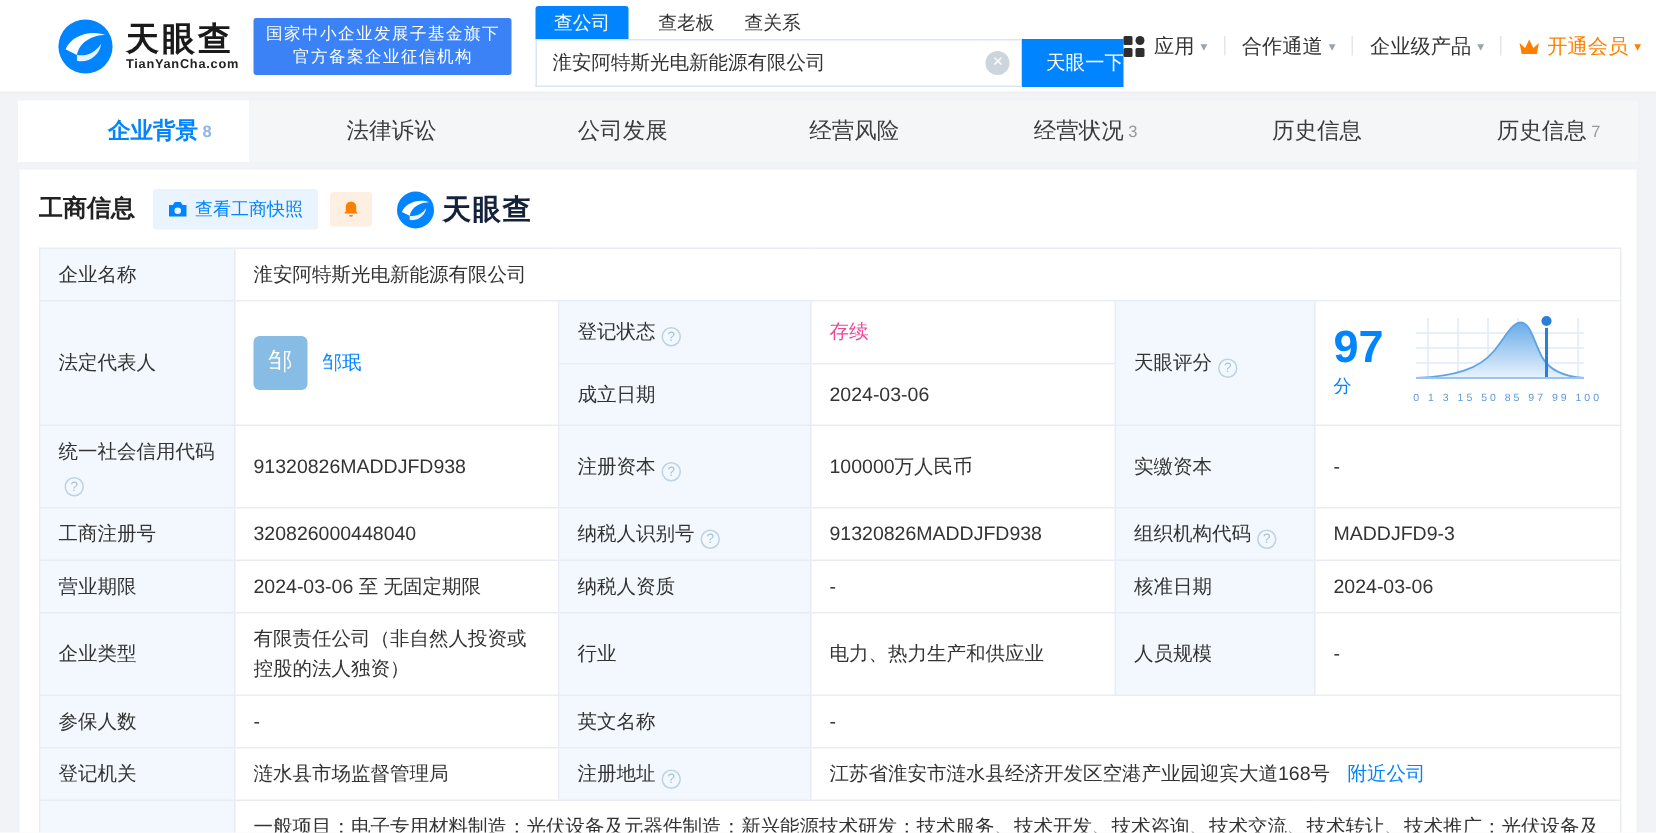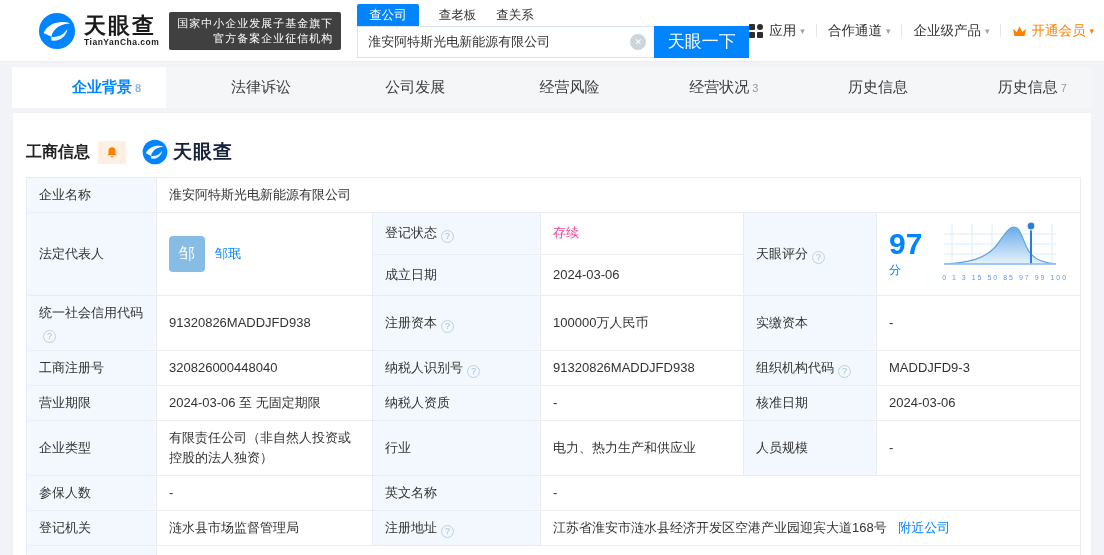--- a/index.html
+++ b/index.html
@@ -4,31 +4,31 @@
 <style>
   * { margin:0; padding:0; box-sizing:border-box; }
   html,body { width:1104px; height:555px; overflow:hidden; }
   body { background:#f1f3f6; font-family:"Liberation Sans","DejaVu Sans",sans-serif; color:#333; }
 
   
   .hdr { height:62px; background:#fff; display:flex; align-items:center; padding:0 22px 0 38px; border-bottom:1px solid #efefef; }
   .logo { display:flex; align-items:center; gap:8px; }
   .logo-txt .cn { font-size:22px; font-weight:bold; color:#1a1a1a; letter-spacing:2px; line-height:22px; }
   .logo-txt .en { font-size:8.5px; font-weight:bold; color:#222; letter-spacing:.5px; }
-  .badge { margin-left:10px; background:#404040; color:#fff; font-size:11px; line-height:15px; padding:4px 8px; border-radius:2px; text-align:right; letter-spacing:1px; white-space:nowrap; }
+  .badge { margin-left:10px; background:#3b82f6; color:#fff; font-size:11px; line-height:15px; padding:4px 8px; border-radius:2px; text-align:center; letter-spacing:1px; white-space:nowrap; }
 
   .search { margin-left:16px; display:flex; flex-direction:column; justify-content:center; }
   .s-tabs { display:flex; gap:20px; font-size:12.5px; height:22px; }
   .s-tab { color:#333; cursor:pointer; padding:3px 0; }
   .s-tab.active { background:#0084ff; color:#fff; padding:3px 12px; border-radius:2px 2px 0 0; }
   .s-row { display:flex; width:392px; }
   .s-box { position:relative; flex:1; }
   .s-box input { width:100%; height:32px; border:1px solid #d9e5f0; border-right:none; padding:0 30px 0 10px; font-size:13px; color:#333; outline:none; font-family:inherit; }
   .s-clear { position:absolute; right:8px; top:8px; width:16px; height:16px; border-radius:50%; background:#ccd4dc; color:#fff; font-size:9px; display:flex; align-items:center; justify-content:center; cursor:pointer; }
-  .s-btn { width:95px; height:32px; background:#0084ff; color:#fff; border:none; font-size:17px; cursor:pointer; font-family:inherit; }
+  .s-btn { width:68px; height:32px; background:#0084ff; color:#fff; border:none; font-size:13px; cursor:pointer; font-family:inherit;text-align:right; }
 
   .nav { margin-left:auto; display:flex; align-items:center; font-size:13.5px; color:#333; }
   .nav-item { display:flex; align-items:center; gap:4px; cursor:pointer; white-space:nowrap; }
   .caret { color:#9aa4ad; font-size:9px; margin-top:1px; }
   .nav-sep { width:1px; height:13px; background:#e3e6ea; margin:0 11px; }
   .vip { color:#ff8000; font-weight:normal; }
   .vip .caret { color:#ff8000; }
   .grid-ic { display:grid; grid-template-columns:6px 6px; grid-template-rows:6px 6px; gap:2px; margin-right:2px; }
   .grid-ic i { background:#2e2e2e; border-radius:1px; }
   .grid-ic i:nth-child(2) { border-radius:50%; }
@@ -36,21 +36,21 @@
   
   .page { padding:5px 12px 0; }
   .tabbar { display:flex; background:#f5f6f8; height:41px; }
   .tab { flex:1; display:flex; align-items:center; justify-content:center; font-size:15px; color:#3c3c3c; cursor:pointer;padding-left:35px; }
   .tab sup { font-size:11px; color:#999; margin-left:3px; }
   .tab.active { background:#fff; color:#0084ff; font-weight:bold; }
   .tab.active sup { color:#8fb8e0; }
 
   
   .card { background:#fff; margin-top:4px; padding:13px 13px 0; border:1px solid #eef1f5; border-bottom:none; }
-  .sec-hd { display:flex; align-items:center;margin-top:13px; }
+  .sec-hd { display:flex; align-items:center; }
   .sec-title { font-size:16px; font-weight:bold; color:#222; }
   .snap-btn { margin-left:12px; display:flex; align-items:center; gap:5px; background:#e9f4fe; color:#0084ff; font-size:12px; padding:5px 10px; border-radius:2px; cursor:pointer; }
   .bell-btn { margin-left:8px; background:#fdefe2; padding:5px 8px; border-radius:2px; cursor:pointer; display:flex; align-items:center; }
   .export-btn { margin-left:auto; display:flex; align-items:center; gap:5px; border:1px solid #e2e6eb; background:#fff; color:#555; font-size:12px; padding:6px 12px; border-radius:2px; cursor:pointer; font-family:inherit; }
   .mini-logo { display:flex; align-items:center; gap:5px; margin-left:16px; }
   .mini-logo .t { font-size:19px; font-weight:bold; color:#15223b; letter-spacing:1px; }
 
   
   table { width:100%; border-collapse:collapse; table-layout:fixed; margin-top:12px; }
   td { border:1px solid #e9edf3; font-size:13px; color:#333; padding:7px 12px; line-height:20px; vertical-align:middle; word-break:break-all; }
@@ -160,20 +160,27 @@
       </div>
     <div class="tab">
         <span>历史信息</span>
         <sup>7</sup>
       </div>
   </div>
 
   <div class="card">
     <div class="sec-hd">
       <span class="sec-title">工商信息</span>
+      <span class="snap-btn">
+        <svg width="13" height="11" viewBox="0 0 20 17">
+          <path d="M1 4h4l2-3h6l2 3h4v12H1z" fill="#0084ff"></path>
+          <circle cx="10" cy="10" r="3.4" fill="#e9f4fe"></circle>
+        </svg>
+        <span>查看工商快照</span>
+      </span>
       <span class="bell-btn">
         <svg width="12" height="13" viewBox="0 0 24 25">
           <path d="M12 2a7 7 0 0 0-7 7v6l-2 3h18l-2-3V9a7 7 0 0 0-7-7z" fill="#ff8000"></path>
           <path d="M9.5 20a2.5 2.5 0 0 0 5 0z" fill="#ff8000"></path>
         </svg>
       </span>
       <span class="mini-logo">
         <svg width="26" height="26" viewBox="0 0 40 40">
           <circle cx="20" cy="20" r="19" fill="#0084ff"></circle>
           <path d="M6 22 C10 12, 24 8, 34 12 C26 12, 16 16, 14 26 Z" fill="#fff"></path>

